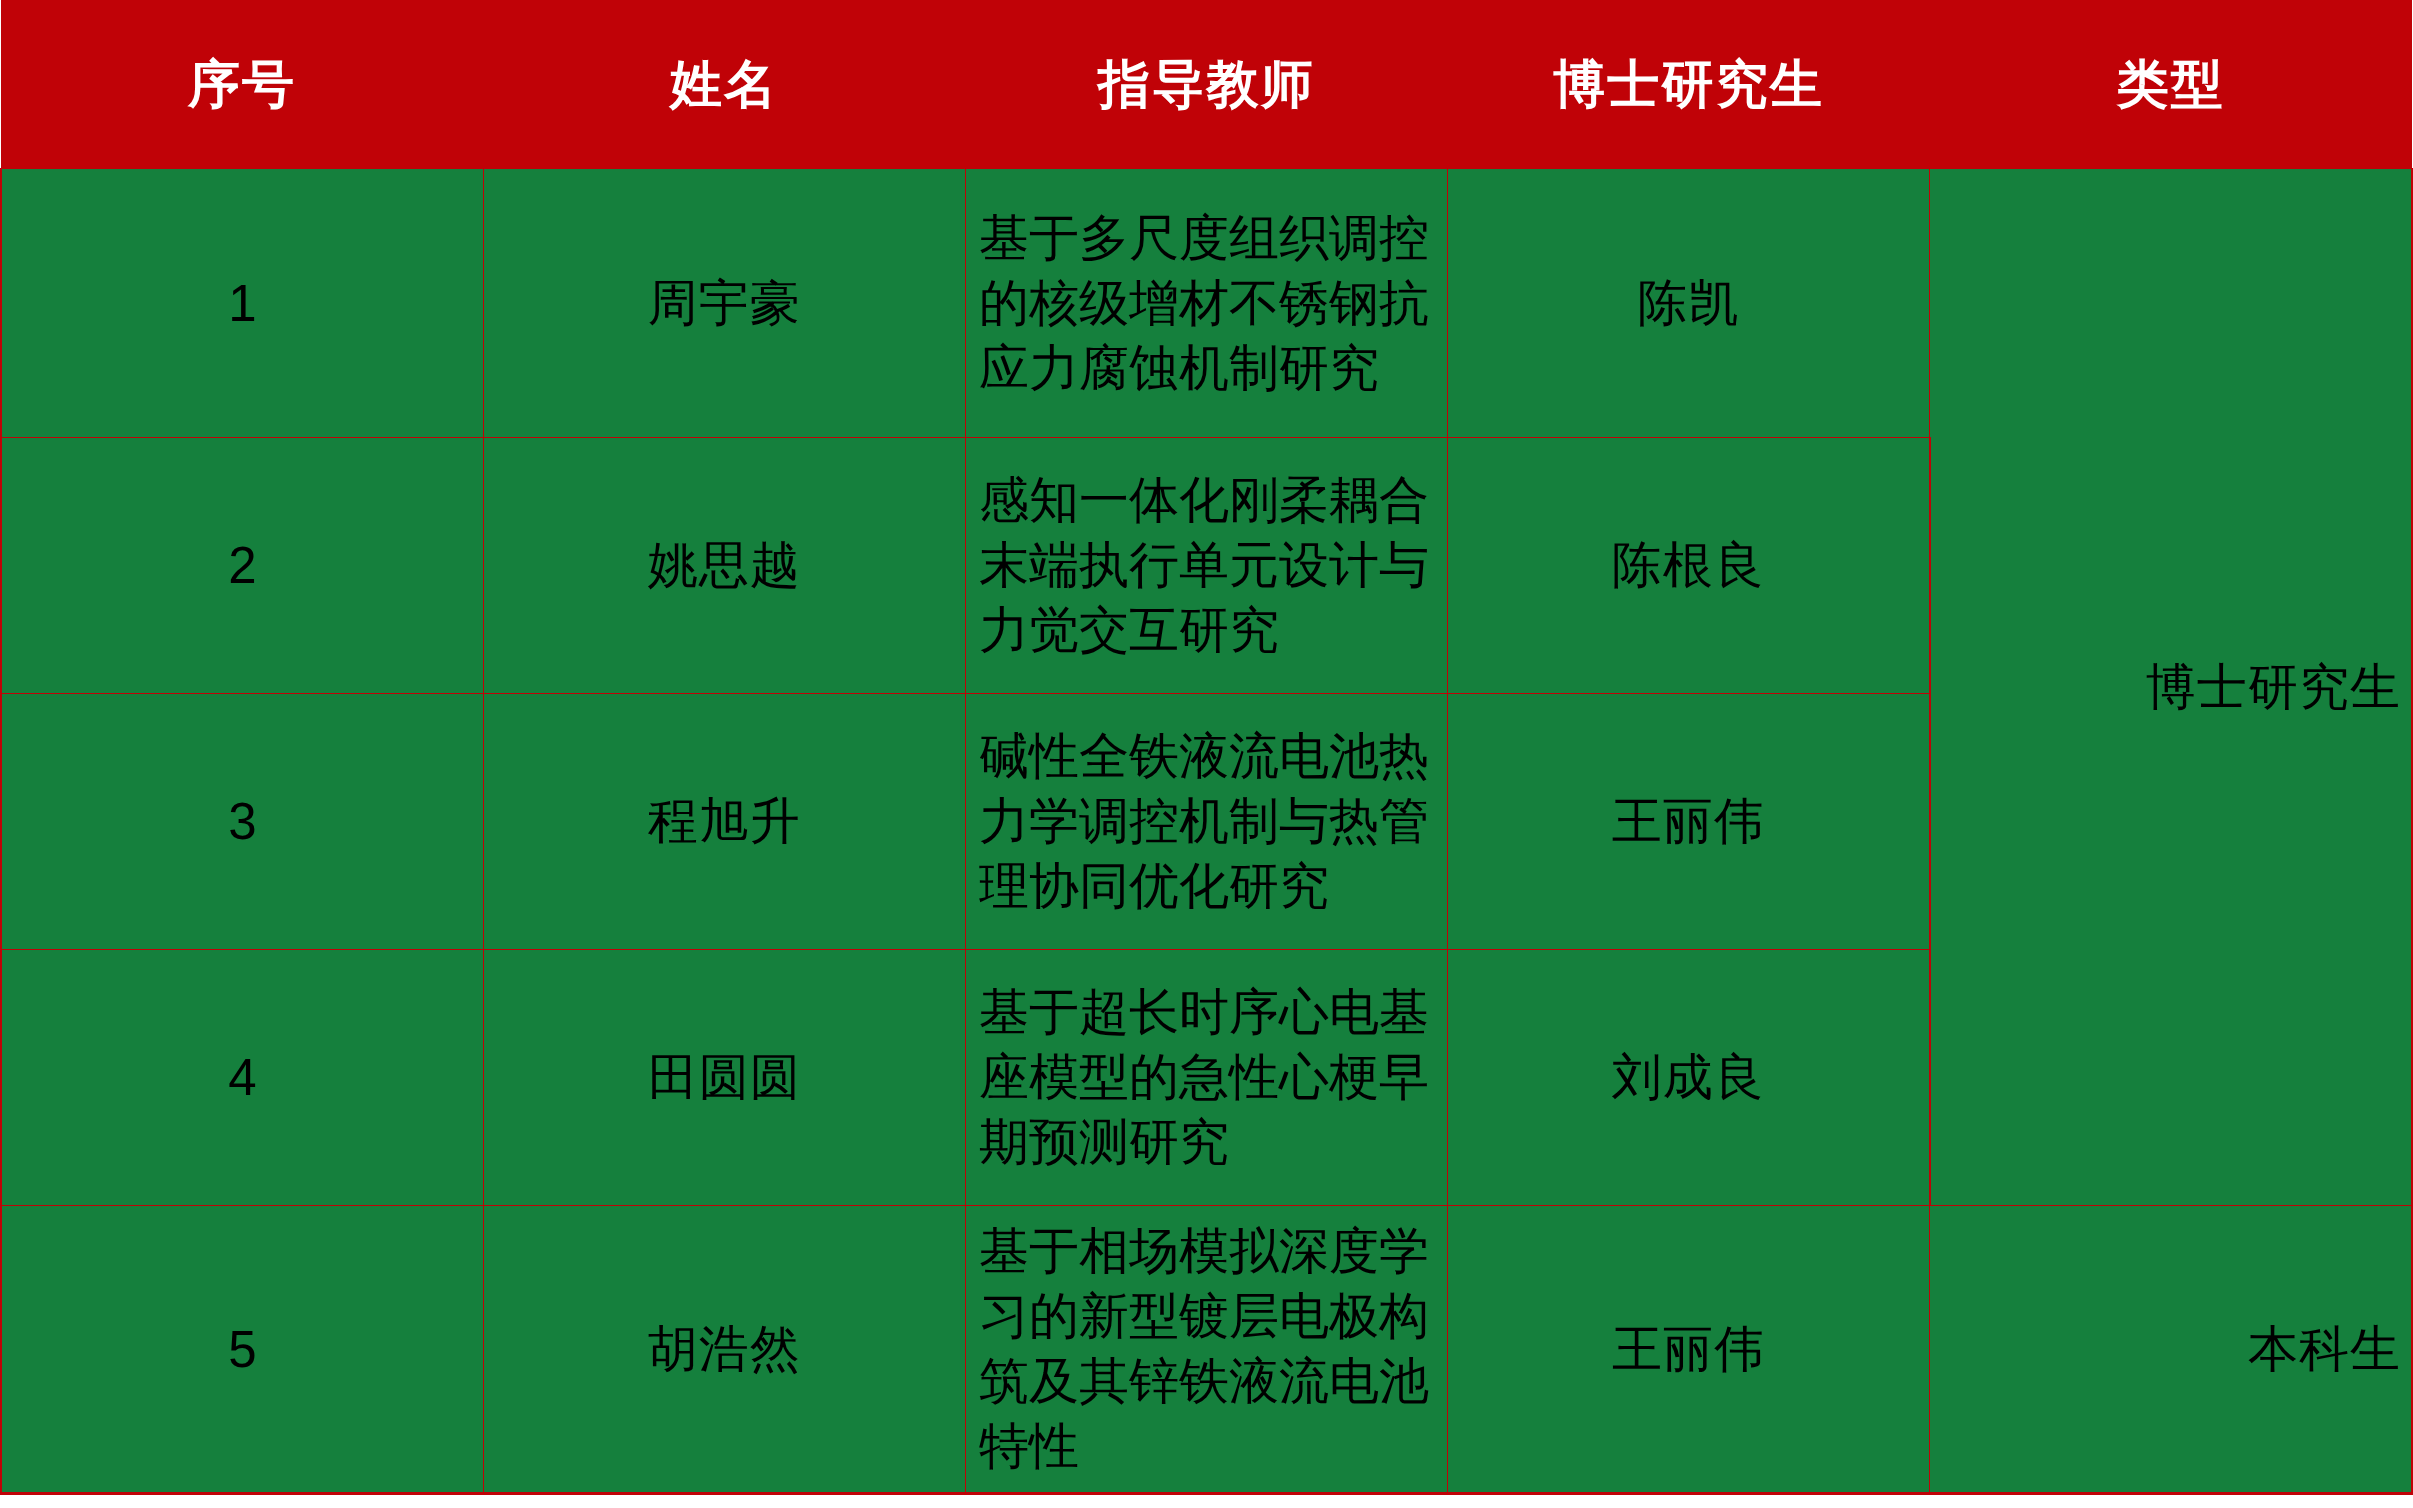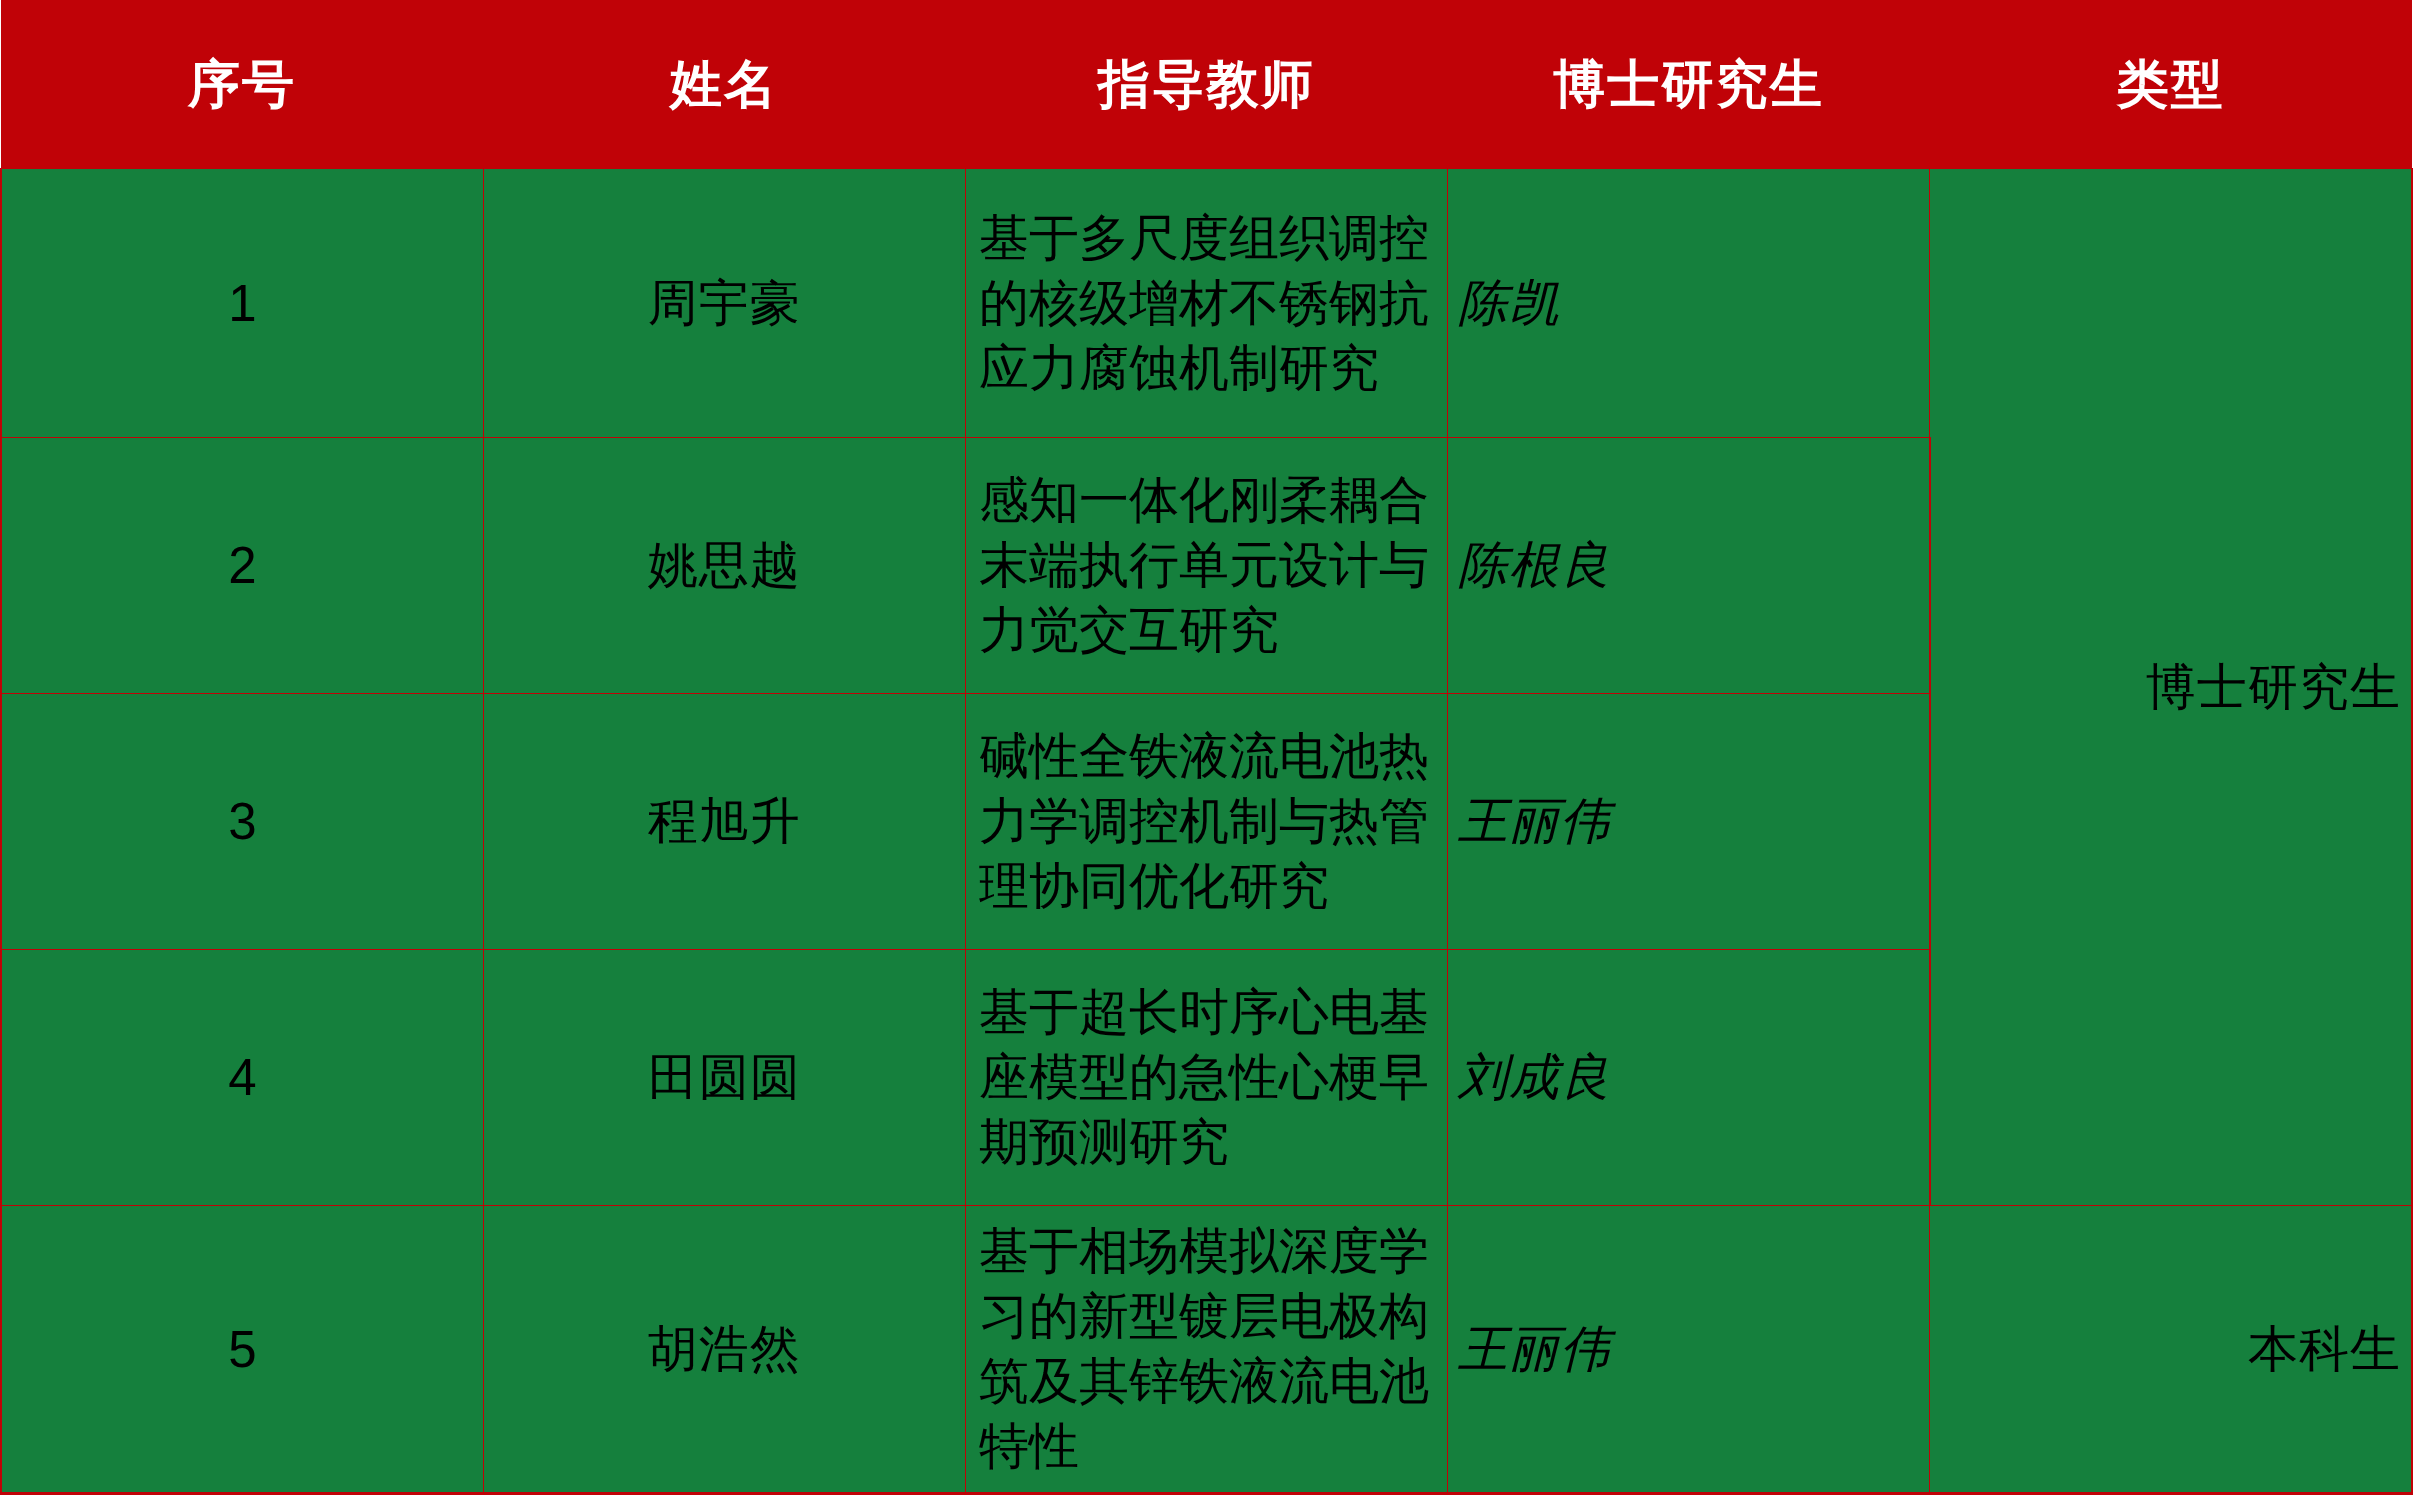--- a/index.html
+++ b/index.html
@@ -63,22 +63,22 @@
   }
   td.col-project {
     width: 1168px;
     text-align: left;
     line-height: 1.30;
     padding-left: 13px;
     padding-right: 11px;
   }
   td.col-teacher {
     width: 375px;
+    text-align: center;
     letter-spacing: 1.1px;
-    font-style: italic;
   }
   td.col-type {
     width: 368px;
     text-align: right;
     letter-spacing: 1.1px;
   }
 
   tbody tr.data-row { height: 256px; }
   tbody tr.data-row-first { height: 269px; }
   tbody tr.data-row-last { height: 288px; }

